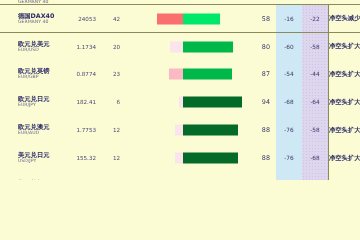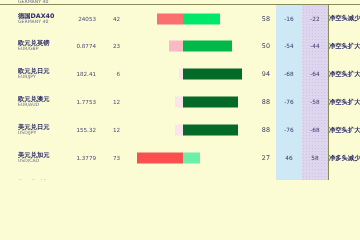--- a/index.html
+++ b/index.html
@@ -106,34 +106,52 @@
         <div class="bar-wrap">
           <div class="seg neg" style="width: 26.46px; background: rgb(249, 112, 111);"></div>
           <div class="seg pos" style="width: 36.54px; background: rgb(0, 232, 106);"></div>
         </div>
       </div>
       <div class="c-score">58</div>
       <div class="c-m1">-16</div>
       <div class="c-m2">-22</div>
       <div class="c-note">净空头减少</div>
     </div>
+    <div class="row sep-top">
+      <div class="c-name">
+        <div class="n-cn">欧元兑美元</div>
+        <div class="n-en">EUR/USD</div>
+      </div>
+      <div class="c-price">1.1734</div>
+      <div class="c-chg">20</div>
+      <div class="c-bar">
+        <div class="bar-wrap">
+          <div class="seg neg" style="width: 12.6px; background: rgb(252, 228, 236);"></div>
+          <div class="seg pos" style="width: 50.4px; background: rgb(0, 184, 74);"></div>
+        </div>
+      </div>
+      <div class="c-score">80</div>
+      <div class="c-m1">-60</div>
+      <div class="c-m2">-58</div>
+      <div class="c-note">净空头扩大</div>
+    </div>
     <div class="row">
       <div class="c-name">
         <div class="n-cn">欧元兑英镑</div>
         <div class="n-en">EUR/GBP</div>
       </div>
       <div class="c-price">0.8774</div>
       <div class="c-chg">23</div>
       <div class="c-bar">
         <div class="bar-wrap">
           <div class="seg neg" style="width: 14.49px; background: rgb(251, 185, 196);"></div>
           <div class="seg pos" style="width: 48.51px; background: rgb(0, 184, 74);"></div>
         </div>
       </div>
-      <div class="c-score">50</div>
+      <div class="c-score">87</div>
       <div class="c-m1">-54</div>
       <div class="c-m2">-44</div>
       <div class="c-note">净空头扩大</div>
     </div>
     <div class="row">
       <div class="c-name">
         <div class="n-cn">欧元兑日元</div>
         <div class="n-en">EUR/JPY</div>
       </div>
       <div class="c-price">182.41</div>

